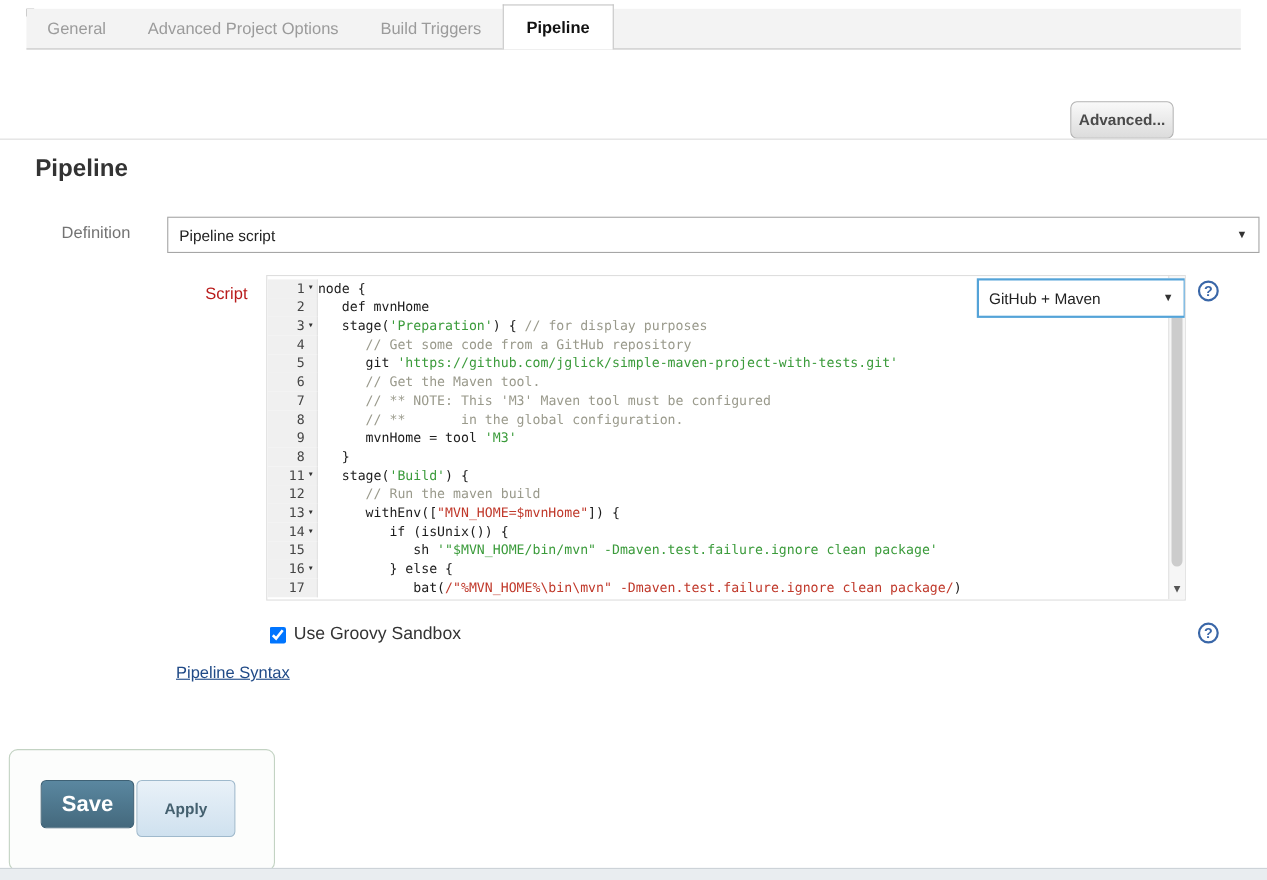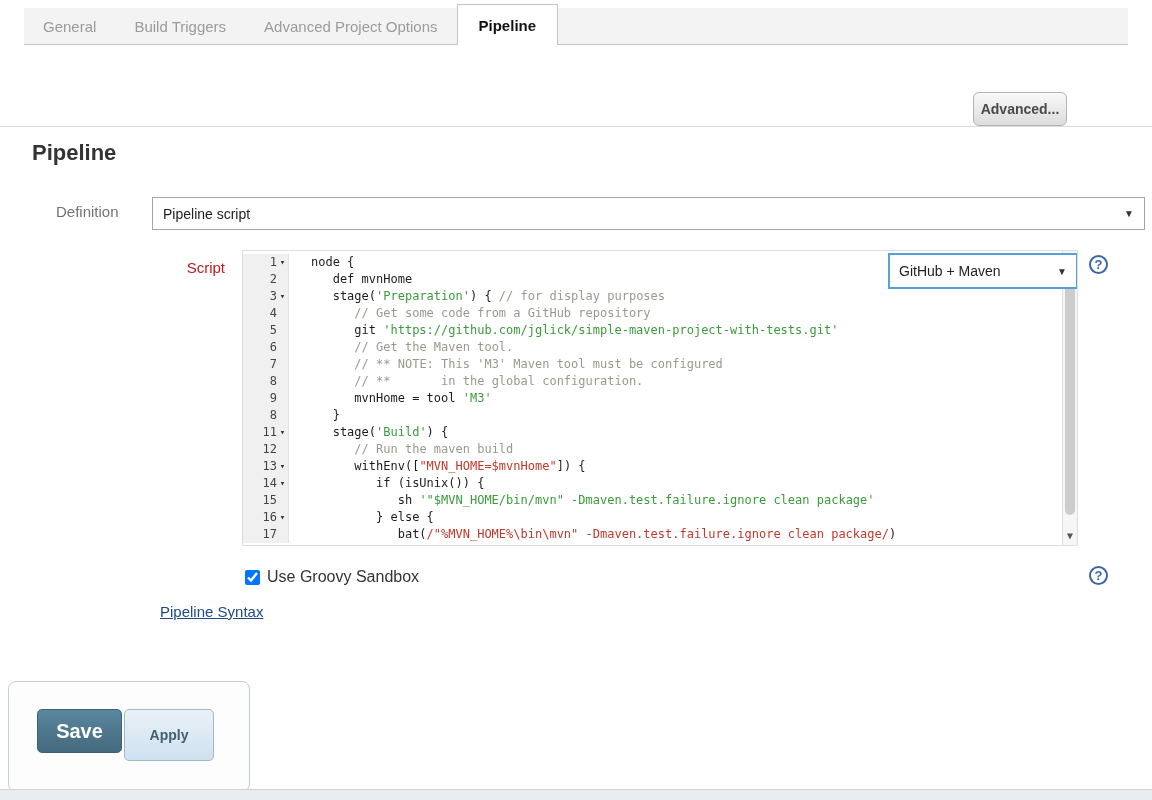--- a/index.html
+++ b/index.html
@@ -24,21 +24,21 @@
   .def-select .arrow, .sample-select .arrow { margin-left:auto; font-size:10px; color:#333; }
 
   
   .script-label { position:absolute; left:140px; top:259px; width:85px; text-align:right; font-size:15px; color:#b91c1c; }
   .editor { position:absolute; left:242px; top:250px; width:836px; height:296px; border:1px solid #dedede; background:#fff; font-family:"DejaVu Sans Mono",monospace; font-size:12px; line-height:17px; overflow:hidden; }
   .ed-lines { padding-top:3px; }
   .ed-row { display:flex; height:17px; white-space:pre; }
   .ed-gutter { flex:0 0 46px; background:#f0f0f0; border-right:1px solid #e2e2e2; color:#444; display:flex; justify-content:flex-end; }
   .ed-gutter .num { text-align:right; }
   .ed-gutter .fold { width:11px; font-size:9px; color:#333; text-align:center; line-height:17px; }
-  .ed-code { padding-left:22px; white-space:pre; }
+  .ed-code { padding-left:0; white-space:pre; }
   .tk-p { color:#1c1c1c; }
   .tk-c { color:#9a9a8c; }
   .tk-s { color:#3b9b3b; }
   .tk-r { color:#c0392b; }
 
   .ed-scroll { position:absolute; right:0; top:0; width:15px; height:100%; background:#f6f6f6; border-left:1px solid #e0e0e0; }
   .ed-thumb { position:absolute; top:22px; right:2px; width:10px; height:242px; background:#cccccc; border-radius:5px; }
   .ed-downarrow { position:absolute; bottom:1px; width:100%; text-align:center; color:#555; font-size:10px; cursor:pointer; }
 
   .sample-select { position:absolute; left:645px; top:2px; width:190px; height:36px; border:2px solid #54a3d8; background:#fff; display:flex; align-items:center; padding:12px 9px; font-family:"Liberation Sans",sans-serif; font-size:14px; color:#222; cursor:pointer; }
@@ -61,22 +61,22 @@
 
   .footer { position:absolute; left:0; top:789px; width:1152px; height:11px; background:#e9edf0; border-top:1px solid #cdd3d8; }
 </style>
 </head>
 <body>
 
 <div class="corner"></div>
 
 <div class="tabbar">
   <div class="tab">General</div>
+  <div class="tab">Advanced Project Options</div>
   <div class="tab">Build Triggers</div>
-  <div class="tab">Advanced Project Options</div>
   <div class="tab active">Pipeline</div>
 </div>
 
 <button class="btn-advanced">Advanced...</button>
 
 <div class="divider"></div>
 
 <div class="section-title">Pipeline</div>
 
 <div class="def-label">Definition</div>

